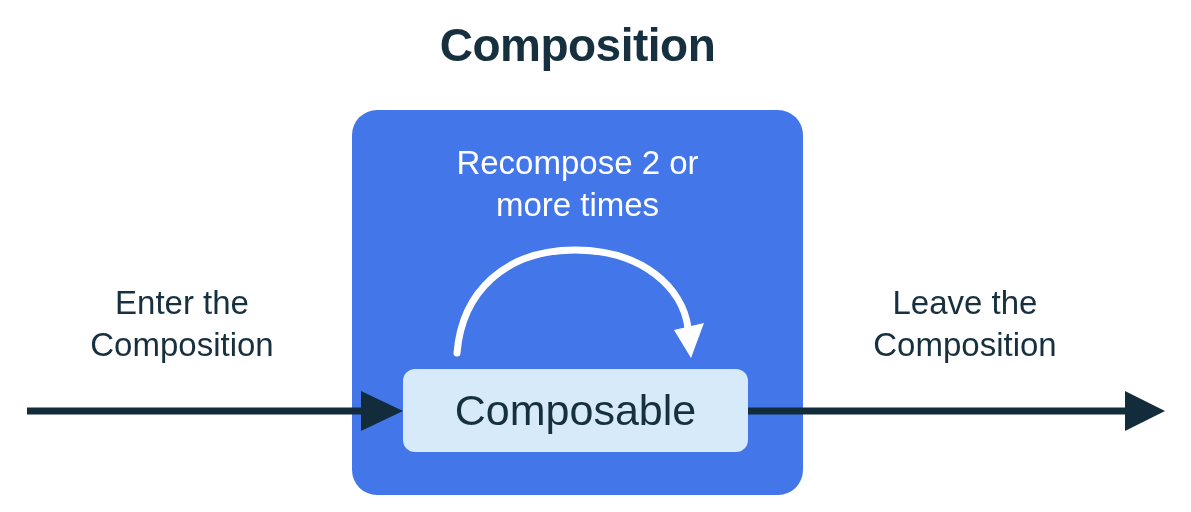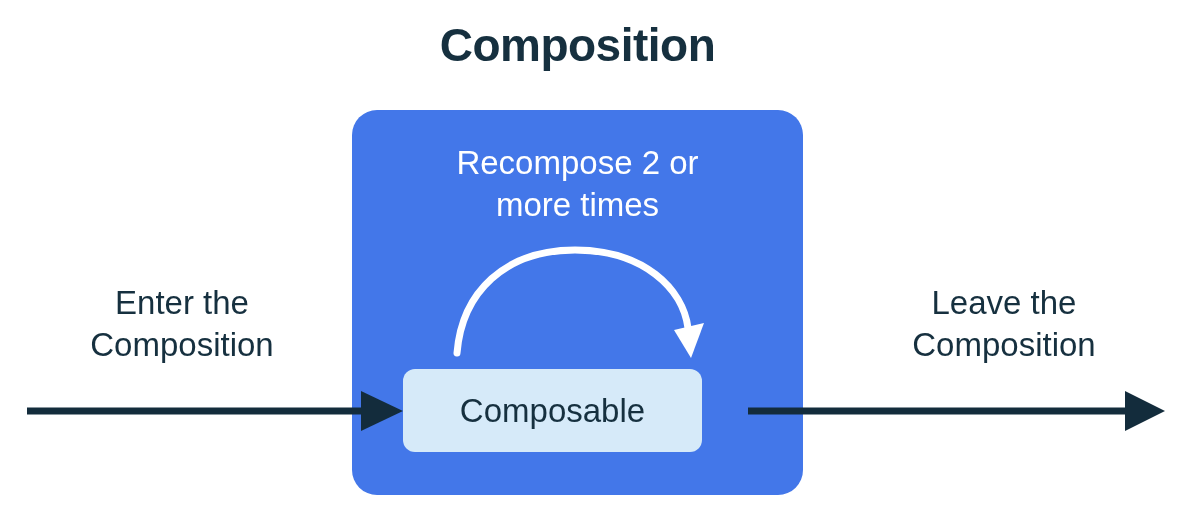--- a/index.html
+++ b/index.html
@@ -30,21 +30,21 @@
   .side-label {
     position: absolute;
     top: 282px;
     width: 240px;
     text-align: center;
     font-size: 33px;
     line-height: 42px;
     color: var(--color-dark_text, #16303F);
   }
   .enter-label { left: 62px; }
-  .leave-label { left: 884px; }
+  .leave-label { left: 845px; }
   .composition-box {
     position: absolute;
     left: 352px;
     top: 110px;
     width: 451px;
     height: 385px;
     border-radius: 25px;
     background: var(--color-composition_box, #4377E9);
   }
   .recompose-label {
@@ -56,28 +56,28 @@
     width: 290px;
     text-align: center;
     font-size: 33px;
     line-height: 42px;
     color: var(--color-white_text, #ffffff);
   }
   .composable-box {
     position: absolute;
     left: 403px;
     top: 369px;
-    width: 299px;
+    width: 345px;
     height: 83px;
     border-radius: 12px;
     background: var(--color-composable_box, #D6EAF9);
     display: flex;
     align-items: center;
     justify-content: center;
-    font-size: 33px;
+    font-size: 43px;
     color: var(--color-dark_text, #16303F);
   }
   .arrow-overlay {
     position: absolute;
     left: 0;
     top: 0;
     width: 1191px;
     height: 512px;
     pointer-events: none;
   }

